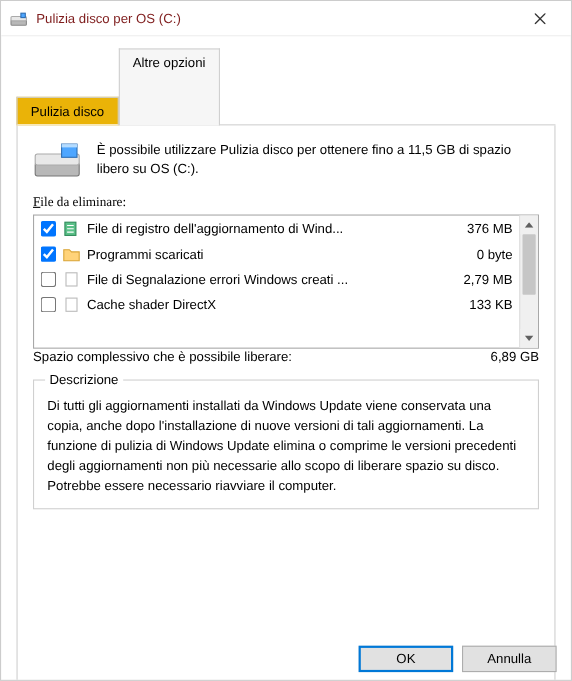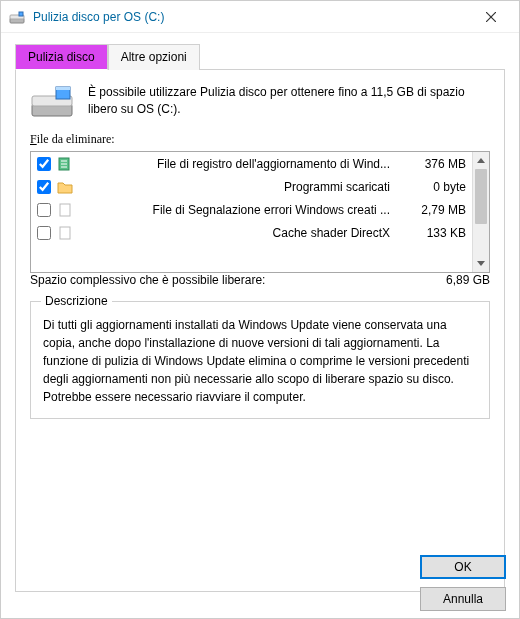--- a/index.html
+++ b/index.html
@@ -21,21 +21,21 @@
     background: #fff;
     border-bottom: 1px solid #eee;
   }
   .titlebar .icon {
     width: 16px; height: 16px;
     margin-right: 8px;
   }
   .titlebar .title {
     flex: 1;
     font-size: 12px;
-    color: #0369a1;
+    color: #7f1d1d;
   }
   .titlebar .close {
     width: 40px;
     height: 28px;
     display: flex;
     align-items: center;
     justify-content: center;
     font-size: 14px;
     color: #333;
     cursor: pointer;
@@ -52,23 +52,24 @@
     padding: 5px 12px;
     font-size: 12px;
     background: #fff;
     border: 1px solid #d0d0d0;
     border-bottom: none;
     position: relative;
     top: 1px;
     cursor: pointer;
   }
   .tab.active {
-    background: #d946ef;
+    background: #eab308;
     border-bottom: 1px solid #fff;
     z-index: 1;
+    margin-top: 44px;
   }
   .tab:not(.active) {
     background: #f6f6f6;
     top: 1px;
   }
   .panel {
     border: 1px solid #d0d0d0;
     border-top: none;
     padding: 14px 14px 10px 14px;
     height: 522px;
@@ -118,21 +119,20 @@
     width: 16px; height: 16px;
     display: flex;
     align-items: center;
     justify-content: center;
   }
   .row .name {
     flex: 1;
     white-space: nowrap;
     overflow: hidden;
     text-overflow: ellipsis;
-    text-align: right;
   }
   .row .size {
     text-align: right;
     width: 70px;
   }
   .scrollbar {
     width: 17px;
     background: #f0f0f0;
     border-left: 1px solid #ddd;
     display: flex;
@@ -184,21 +184,20 @@
     font-size: 12px;
     line-height: 1.5;
     margin-top: 4px;
   }
   .buttons {
     position: absolute;
     bottom: 8px;
     right: 14px;
     display: flex;
     gap: 8px;
-    flex-direction: column;
   }
   .btn {
     min-width: 86px;
     height: 24px;
     border: 1px solid #adadad;
     background: #e1e1e1;
     font-size: 12px;
     font-family: inherit;
     cursor: pointer;
     padding: 0 12px;

